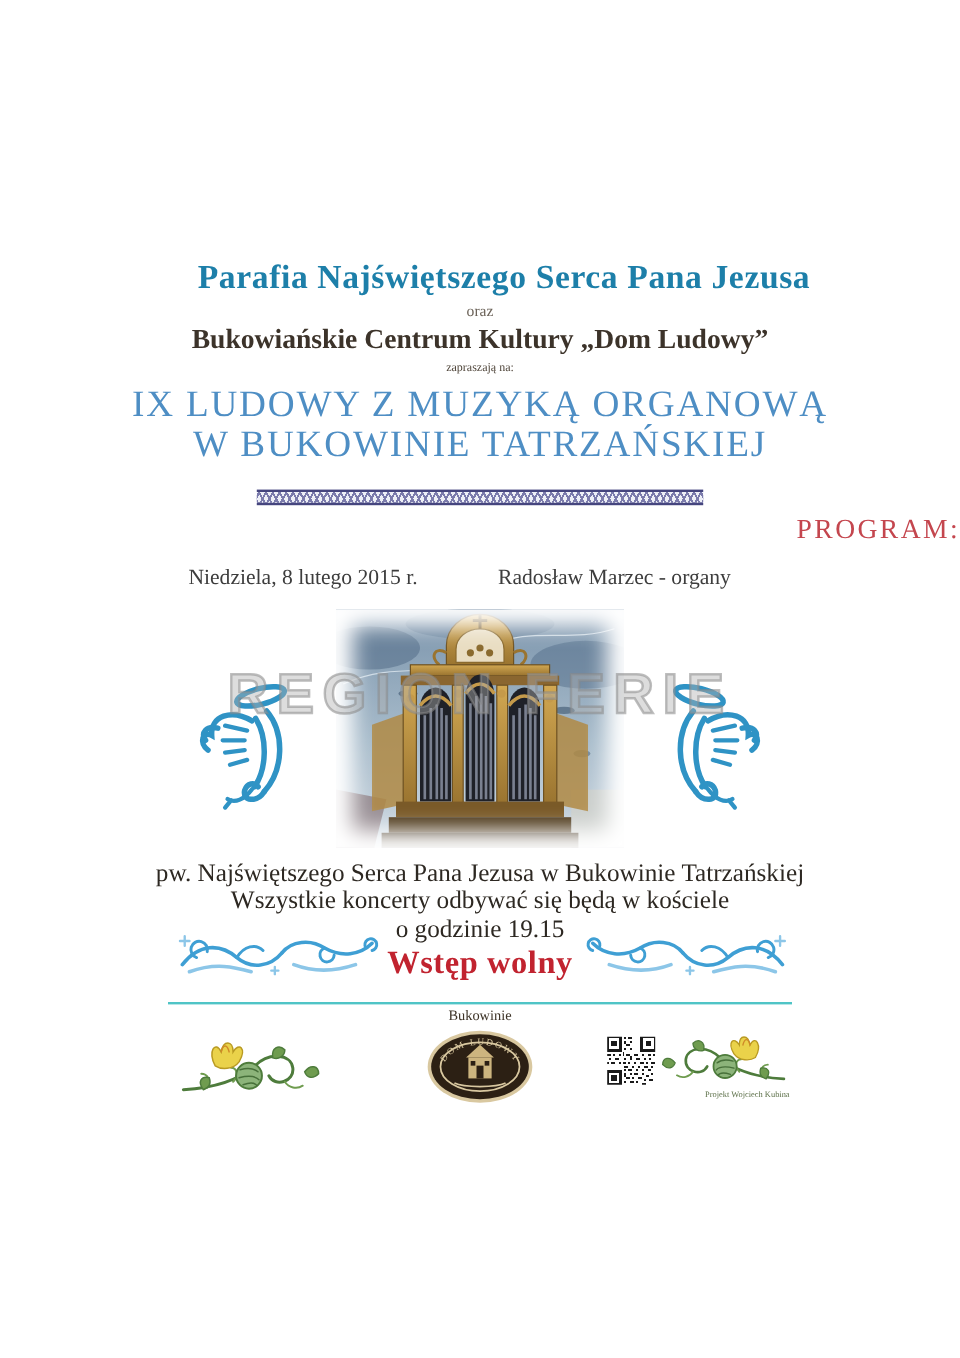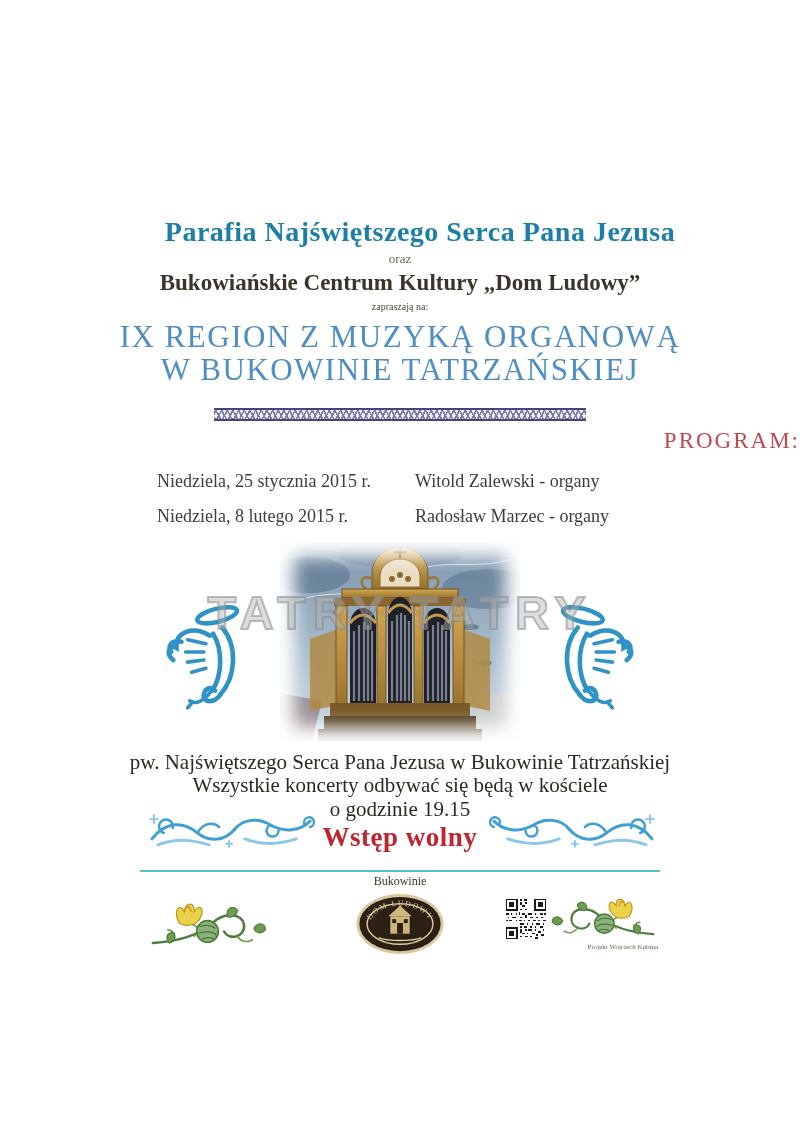--- a/index.html
+++ b/index.html
@@ -61,32 +61,28 @@
 </head>
 <body>
 
 <div class="poster">
 
   <div class="header">
     <h1 class="parish-title">Parafia Najświętszego Serca Pana Jezusa</h1>
     <div class="conjunction">oraz</div>
     <h2 class="culture-center">Bukowiańskie Centrum Kultury „Dom Ludowy”</h2>
     <div class="invitation">zapraszają na:</div>
-    <h2 class="event-title"><span>IX REGION Z MUZYKĄ ORGANOWĄ</span><br><span>W BUKOWINIE TATRZAŃSKIEJ</span></h2>
+    <h2 class="event-title"><span>IX LUDOWY Z MUZYKĄ ORGANOWĄ</span><br><span>W BUKOWINIE TATRZAŃSKIEJ</span></h2>
   </div>
 
   <div class="braided-divider"></div>
 
   <div class="program-heading">PROGRAM:</div>
 
   <div class="program-table">
-    <div class="program-row">
-      <div class="program-date">Niedziela, 25 stycznia 2015 r.</div>
-      <div class="program-performer">Witold Zalewski - organy</div>
-    </div>
     <div class="program-row">
       <div class="program-date">Niedziela, 8 lutego 2015 r.</div>
       <div class="program-performer">Radosław Marzec - organy</div>
     </div>
   </div>
 
   <div class="art-section">
 
     <div class="angel angel-left">
       <svg viewBox="0 0 100 110" width="104" height="112">
@@ -167,21 +163,21 @@
           <circle cx="138" cy="70" r="3.5" fill="#c59a4a"></circle>
         <circle cx="62" cy="74" r="3.5" fill="#c59a4a"></circle>
           <circle cx="178" cy="74" r="3.5" fill="#c59a4a"></circle>
         <rect x="50" y="160" width="140" height="13" fill="#7a5a28"></rect>
         <rect x="44" y="173" width="152" height="13" fill="#4f3a1c"></rect>
         <rect x="38" y="186" width="164" height="12" fill="#3a2a16"></rect>
       </svg>
       <div class="organ-soft-edge"></div>
     </div>
 
-    <div class="watermark">TATRY TATRY</div>
+    <div class="watermark">REGION FERIE</div>
   </div>
 
   <div class="details">
     <div>pw. Najświętszego Serca Pana Jezusa w Bukowinie Tatrzańskiej</div>
     <div>Wszystkie koncerty odbywać się będą w kościele</div>
     <div>o godzinie 19.15</div>
   </div>
 
   <div class="admission-row">
     <div class="flourish flourish-left">

